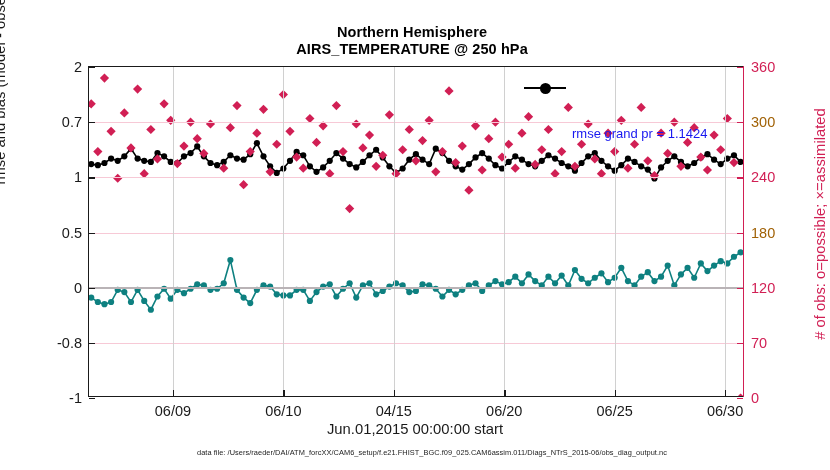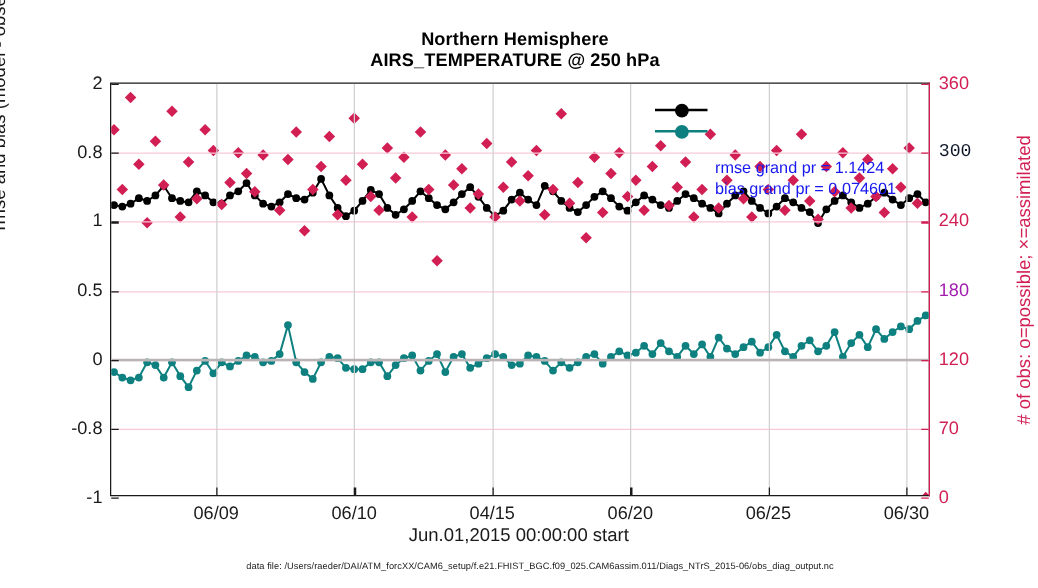--- a/index.html
+++ b/index.html
@@ -426,35 +426,35 @@
         <div class="ytick-l" style="top: 331px;">-1</div>
         <div class="tickmark-l" style="top: 275.833px;"></div>
         <div class="ytick-l" style="top: 275.833px;">-0.8</div>
         <div class="tickmark-l" style="top: 220.667px;"></div>
         <div class="ytick-l" style="top: 220.667px;">0</div>
         <div class="tickmark-l" style="top: 165.5px;"></div>
         <div class="ytick-l" style="top: 165.5px;">0.5</div>
         <div class="tickmark-l" style="top: 110.333px;"></div>
         <div class="ytick-l" style="top: 110.333px;">1</div>
         <div class="tickmark-l" style="top: 55.1667px;"></div>
-        <div class="ytick-l" style="top: 55.1667px;">0.8</div>
+        <div class="ytick-l" style="top: 55.1667px;">0.7</div>
         <div class="tickmark-l" style="top: 0px;"></div>
         <div class="ytick-l" style="top: 0px;">2</div>
         <div class="tickmark-r" style="top: 331px;"></div>
         <div class="ytick-r" style="top: 331px; color: rgb(209, 31, 84);">0</div>
         <div class="tickmark-r" style="top: 275.833px;"></div>
         <div class="ytick-r" style="top: 275.833px; color: rgb(209, 31, 84);">70</div>
         <div class="tickmark-r" style="top: 220.667px;"></div>
         <div class="ytick-r" style="top: 220.667px; color: rgb(209, 31, 84);">120</div>
         <div class="tickmark-r" style="top: 165.5px;"></div>
-        <div class="ytick-r" style="top: 165.5px; color: #a21caf;">180</div>
+        <div class="ytick-r" style="top: 165.5px; color: #a16207;">180</div>
         <div class="tickmark-r" style="top: 110.333px;"></div>
         <div class="ytick-r" style="top: 110.333px; color: rgb(209, 31, 84);">240</div>
         <div class="tickmark-r" style="top: 55.1667px;"></div>
-        <div class="ytick-r" style="top: 55.1667px; color: #0f172a; font-family: Liberation Mono, monospace;">300</div>
+        <div class="ytick-r" style="top: 55.1667px; color: #a16207;">300</div>
         <div class="tickmark-r" style="top: 0px;"></div>
         <div class="ytick-r" style="top: 0px; color: rgb(209, 31, 84);">360</div>
         <div class="tickmark-x" style="left: 83.9327px;"></div>
         <div class="xtick-lab" style="left: 83.9327px;">06/09</div>
         <div class="tickmark-x" style="left: 194.37px;"></div>
         <div class="xtick-lab" style="left: 194.37px; text-align: center;">06/10</div>
         <div class="tickmark-x" style="left: 304.808px;"></div>
         <div class="xtick-lab" style="left: 304.808px;">04/15</div>
         <div class="tickmark-x" style="left: 415.246px;"></div>
         <div class="xtick-lab" style="left: 415.246px;">06/20</div>
@@ -463,25 +463,20 @@
         <div class="tickmark-x" style="left: 636.121px;"></div>
         <div class="xtick-lab" style="left: 636.121px;">06/30</div>
       </div>
 
     <div class="legend" style="left:435px;top:12px;">
       <div class="legend-row">
         <span class="legend-line" style="background: rgb(0, 0, 0);"></span>
         <span class="legend-dot" style="background: rgb(0, 0, 0);"></span>
         <span class="legend-text" style="color: rgb(24, 24, 240);">rmse grand pr = 1.1424</span>
       </div>
-      <div class="legend-row">
-        <span class="legend-line" style="background: rgb(14, 128, 128);"></span>
-        <span class="legend-dot" style="background: rgb(14, 128, 128);"></span>
-        <span class="legend-text" style="color: rgb(24, 24, 240);">bias grand pr = 0.074601</span>
-      </div>
     </div>
   </div>
 
   <div class="ylabel-left">rmse and bias (model - observation)</div>
   <div class="ylabel-right"># of obs: o=possible; ×=assimilated</div>
   <div class="xlabel">Jun.01,2015 00:00:00 start</div>
   <div class="footer">data file: /Users/raeder/DAI/ATM_forcXX/CAM6_setup/f.e21.FHIST_BGC.f09_025.CAM6assim.011/Diags_NTrS_2015-06/obs_diag_output.nc</div>
 
 </div>
 

